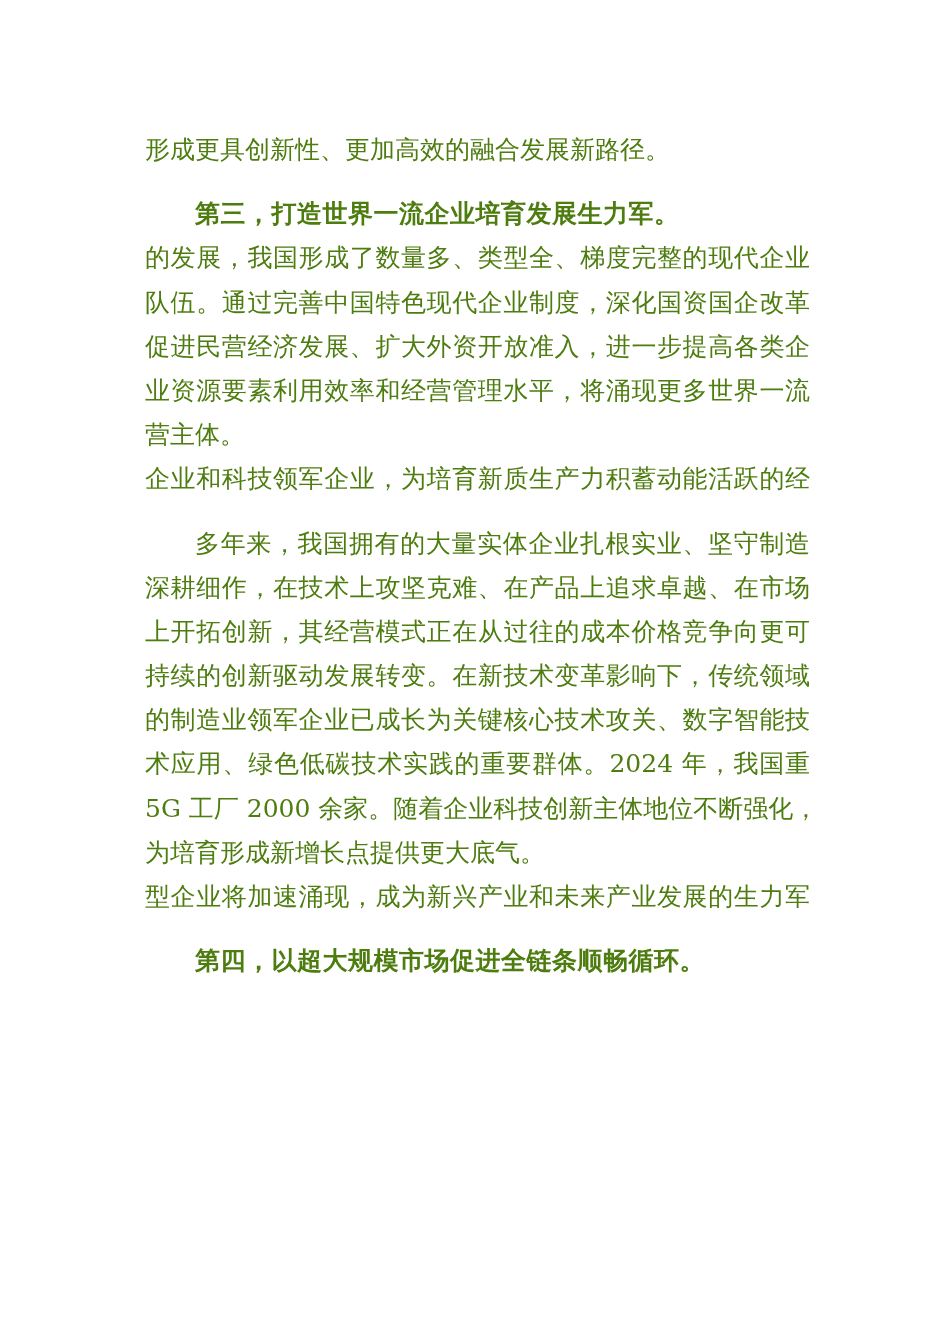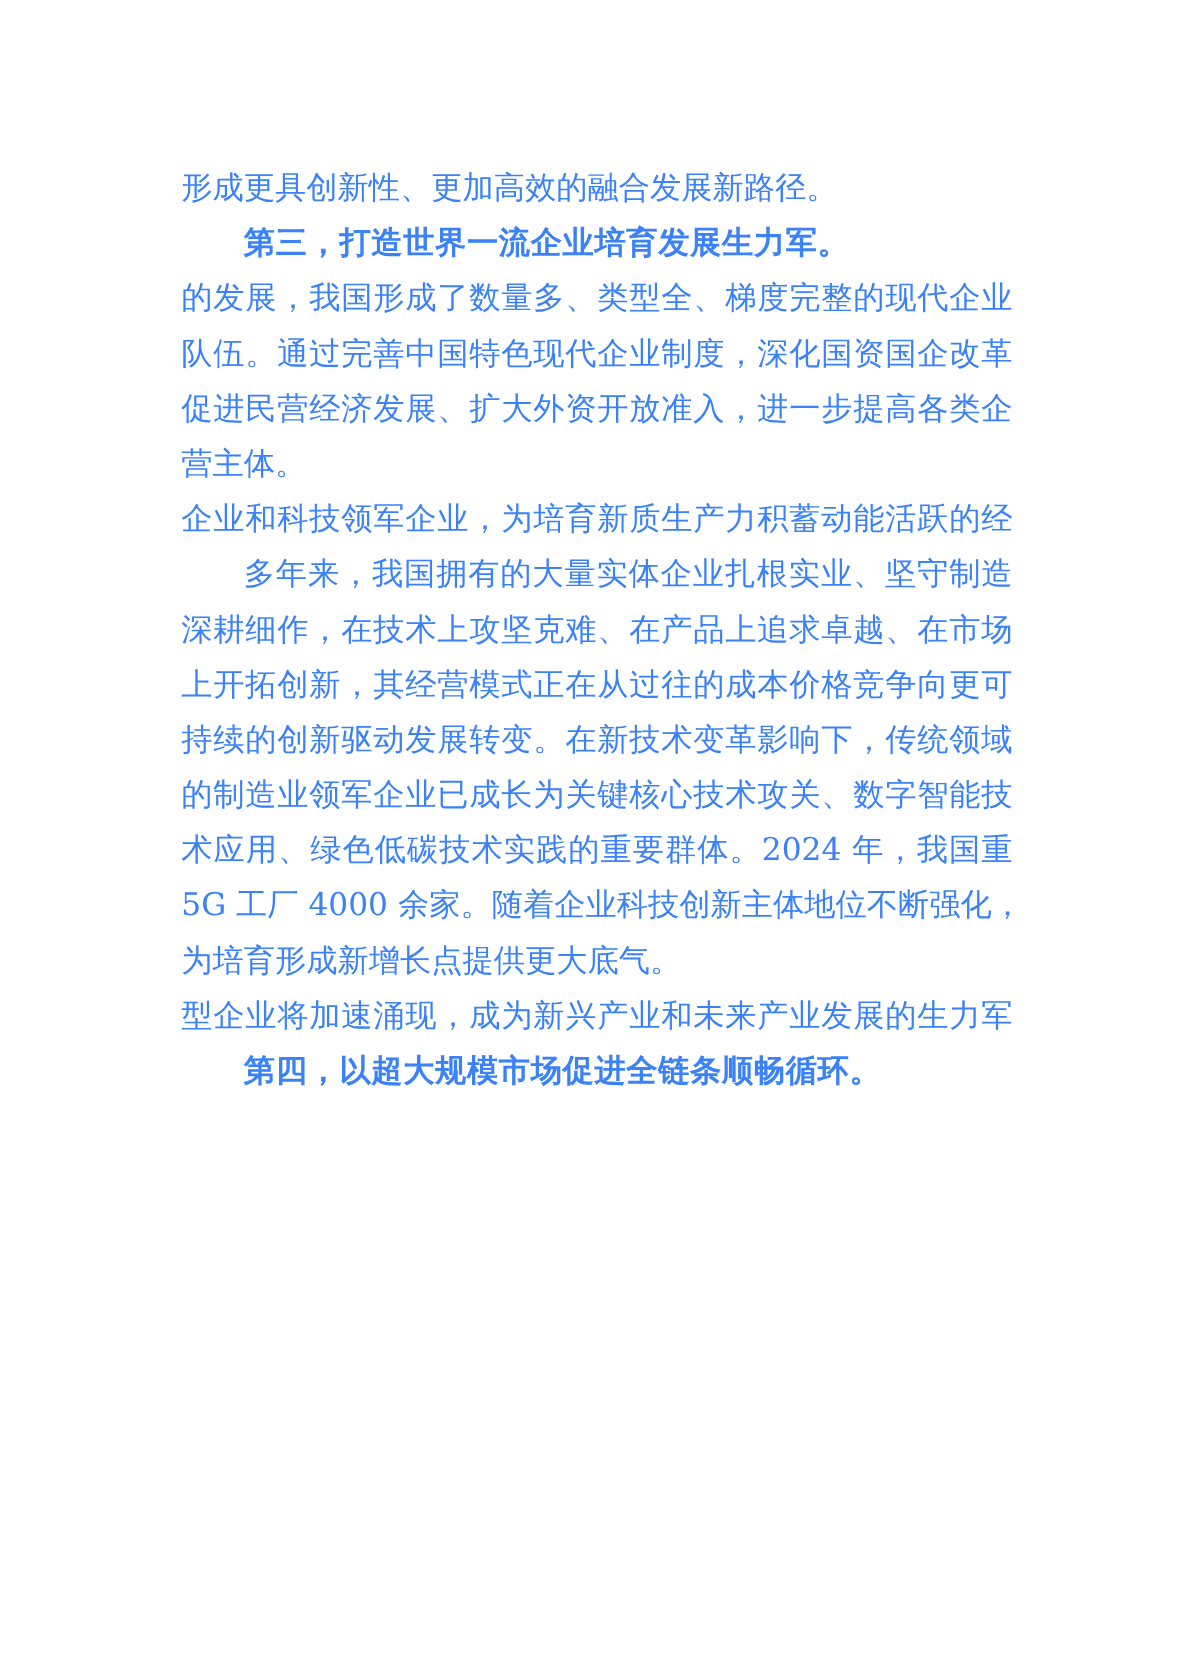--- a/index.html
+++ b/index.html
@@ -2,34 +2,34 @@
 <html><head>
 <meta charset="utf-8">
 <style>
   html, body { margin: 0; padding: 0; background: #ffffff; }
   body { width: 950px; height: 1344px; position: relative; overflow: hidden; }
   .page {
     position: absolute;
     left: 145px;
     top: 128px;
     width: 665px;
-    color: #3b82f6;
+    color: #4d7c0f;
     font-family: "DejaVu Serif", "Liberation Serif", serif;
     font-size: 25px;
     line-height: 44.2px;
   }
   .line {
     display: block;
     white-space: nowrap;
     text-align: justify;
     text-align-last: justify;
     height: 44.2px;
   }
   .line.last { text-align-last: left; }
-  .indent { padding-left: 50px; }
+  .indent { padding-left: 50px; margin-top: 20px; }
   .heading {
     font-family: "DejaVu Sans", "Liberation Sans", sans-serif;
     font-weight: bold;
     text-align-last: left;
     letter-spacing: 0.5px;
   }
 </style>
 </head>
 <body>
 
@@ -38,31 +38,32 @@
   <div>
     <span class="line last">形成更具创新性、更加高效的融合发展新路径。</span>
   </div>
 
   <div class="line heading indent">第三，打造世界一流企业培育发展生力军。</div>
 
   <div>
     <span class="line">的发展，我国形成了数量多、类型全、梯度完整的现代企业</span>
     <span class="line">队伍。通过完善中国特色现代企业制度，深化国资国企改革</span>
     <span class="line">促进民营经济发展、扩大外资开放准入，进一步提高各类企</span>
+    <span class="line">业资源要素利用效率和经营管理水平，将涌现更多世界一流</span>
     <span class="line last">营主体。</span>
     <span class="line">企业和科技领军企业，为培育新质生产力积蓄动能活跃的经</span>
   </div>
 
   <div>
     <span class="line indent">多年来，我国拥有的大量实体企业扎根实业、坚守制造</span>
     <span class="line">深耕细作，在技术上攻坚克难、在产品上追求卓越、在市场</span>
     <span class="line">上开拓创新，其经营模式正在从过往的成本价格竞争向更可</span>
     <span class="line">持续的创新驱动发展转变。在新技术变革影响下，传统领域</span>
     <span class="line">的制造业领军企业已成长为关键核心技术攻关、数字智能技</span>
     <span class="line">术应用、绿色低碳技术实践的重要群体。2024 年，我国重</span>
-    <span class="line">5G 工厂 4000 余家。随着企业科技创新主体地位不断强化，</span>
+    <span class="line">5G 工厂 2000 余家。随着企业科技创新主体地位不断强化，</span>
     <span class="line last">为培育形成新增长点提供更大底气。</span>
     <span class="line">型企业将加速涌现，成为新兴产业和未来产业发展的生力军</span>
   </div>
 
   <div class="line heading indent">第四，以超大规模市场促进全链条顺畅循环。</div>
 
 </div>
 
 </body></html>

